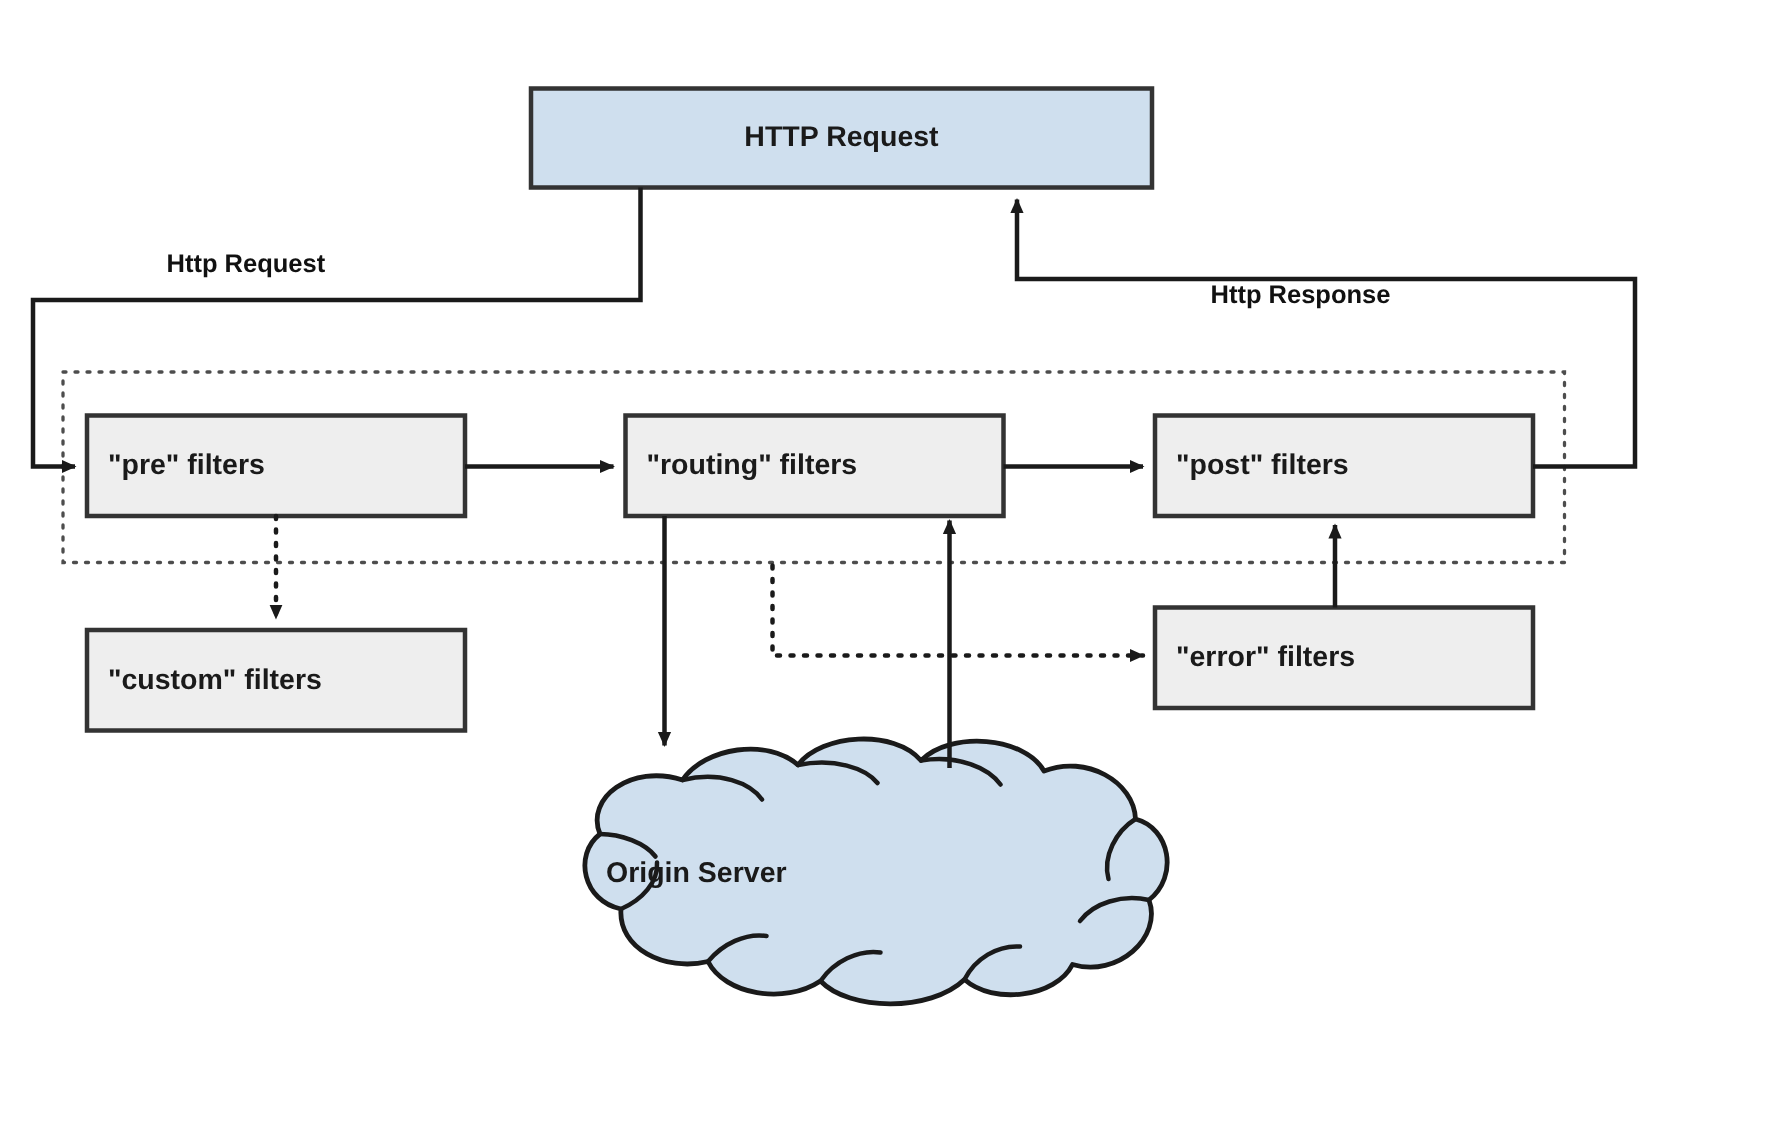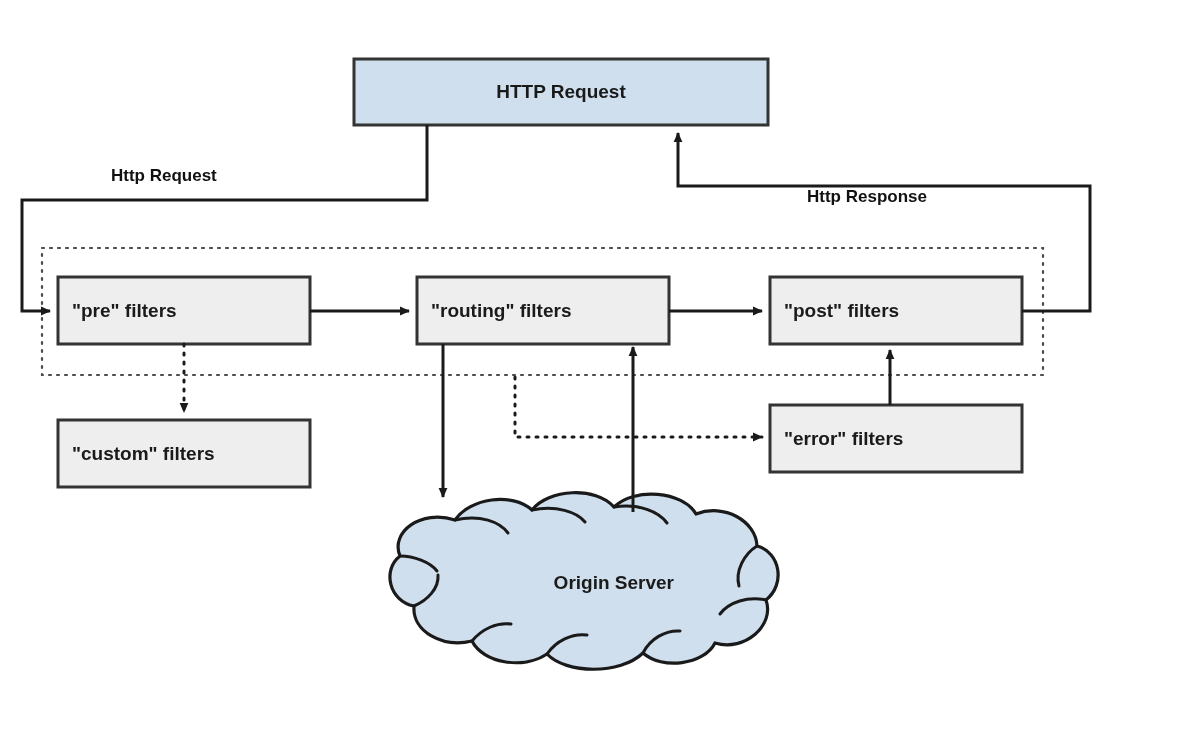--- a/index.html
+++ b/index.html
@@ -125,19 +125,19 @@
   <div class="node-label box-label" style="left:72px; top:300px;">"pre" filters</div>
 
   <div class="node-label box-label" style="left:431px; top:300px;">"routing" filters</div>
 
   <div class="node-label box-label" style="left:784px; top:300px;">"post" filters</div>
 
   <div class="node-label box-label" style="left:72px; top:443px;">"custom" filters</div>
 
   <div class="node-label box-label" style="left:784px; top:428px;">"error" filters</div>
 
-  <div class="node-label blue-label" style="left:404px; top:572px; width:270px; text-align:right;">Origin Server</div>
+  <div class="node-label blue-label" style="left:404px; top:572px; width:270px; text-align:left;">Origin Server</div>
 
   <div class="edge-label" style="left:111px; top:166px;">Http Request</div>
 
   <div class="edge-label" style="left:807px; top:159px;margin-top:28px;">Http Response</div>
 
 </div>
 
 </body></html>

